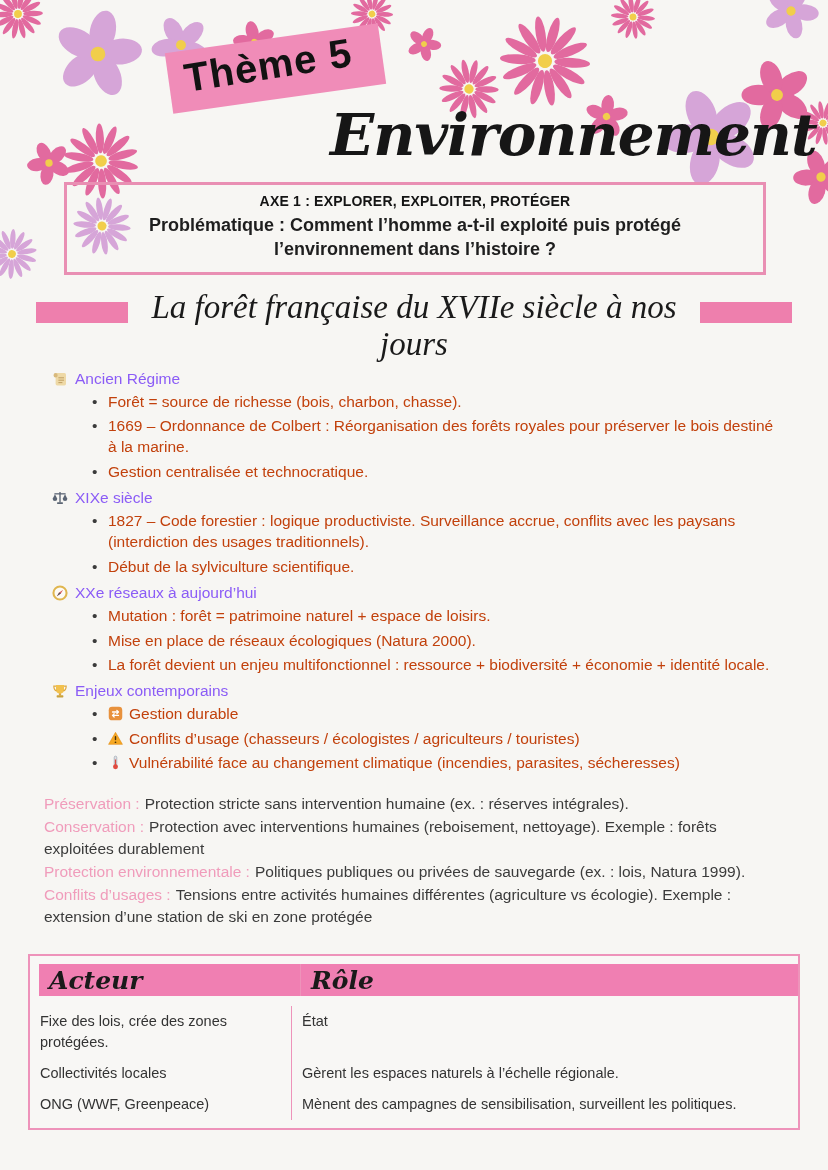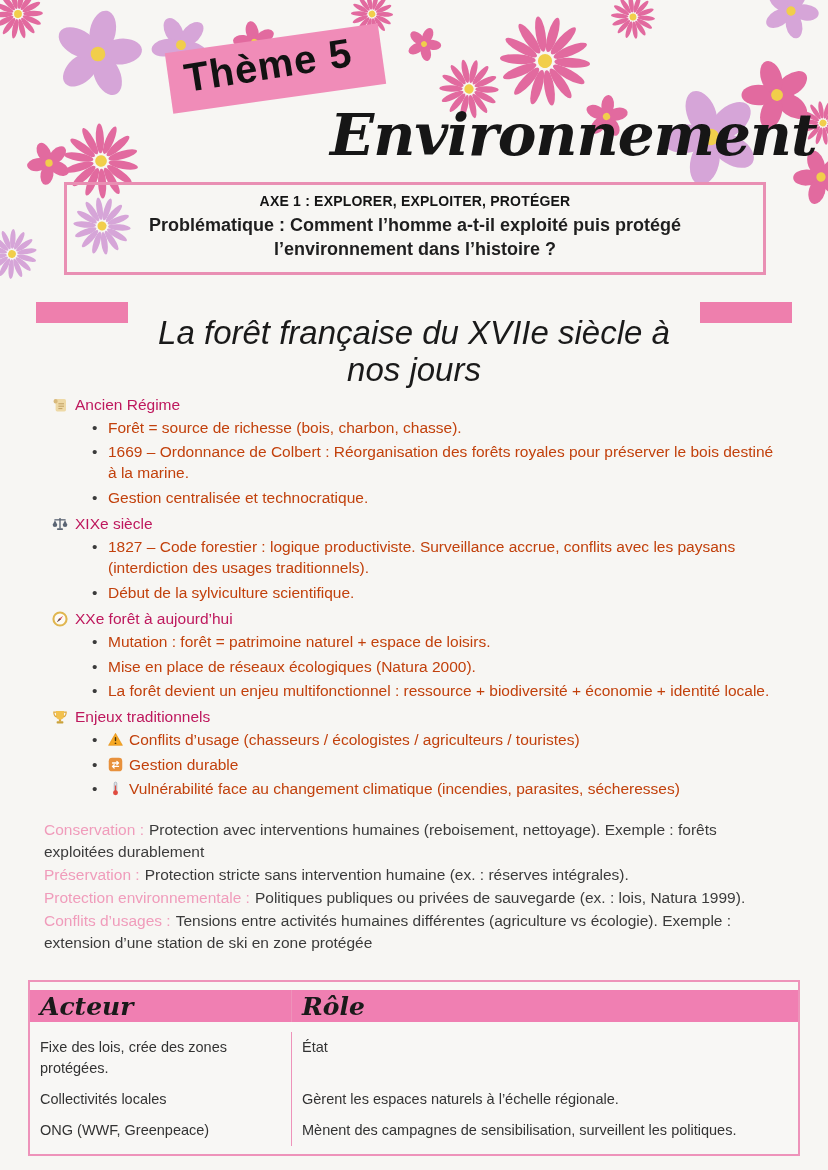--- a/index.html
+++ b/index.html
@@ -34,28 +34,28 @@
     margin:0 62px 0 64px;border:3px solid #e98fb3;
     text-align:center;padding:8px 12px 10px;
   }
   .axe-title{font-size:14px;font-weight:800;color:#141414;letter-spacing:.2px;margin:0 0 4px;}
   .axe-problem{font-size:18px;font-weight:700;color:#1e1e1e;line-height:1.35;margin:0;}
 
   
   .section-title-row{display:flex;margin:14px 36px 2px;align-items:flex-start;}
   .accent-bar{width:92px;height:21px;background:#ee7fad;margin-top:13px;flex:0 0 auto;}
   .cursive-title{
-    flex:1;text-align:center;font-family:Liberation Sans, sans-serif;font-style:italic;
-    font-size:33px;line-height:1.12;color:#1a1a1a;padding:0 6px;margin-top:26px;
+    flex:1;text-align:center;font-family:Liberation Serif, serif;font-style:italic;
+    font-size:33px;line-height:1.12;color:#1a1a1a;padding:0 6px;
   }
 
   
   .notes{margin:2px 44px 0 52px;}
   .sec-head{display:flex;align-items:center;gap:7px;margin:7px 0 2px;}
-  .sec-head .label{color:#be185d;font-size:15.5px;}
+  .sec-head .label{color:#8b5cf6;font-size:15.5px;}
   .icon{display:inline-flex;flex:0 0 auto;}
   ul.bullets{list-style:none;margin:0;padding:0 0 0 40px;}
   ul.bullets li{
     position:relative;padding-left:16px;font-size:15.5px;line-height:1.38;
     margin:3px 0;color:#c2410c;
   }
   ul.bullets li::before{content:"•";position:absolute;left:0;color:#3b3b3b;}
   ul.bullets li .icon{margin-right:6px;vertical-align:-2px;}
 
   
@@ -63,21 +63,21 @@
   .definitions p{margin:1px 0;font-size:15.5px;line-height:1.42;color:#3b3b3b;}
   .def-term{color:#f09cbb;margin-right:5px;}
 
   
   .actors-table{
     margin:26px 28px 0;border:2.5px solid #ee93ba;background:#f8f7f5;
   }
   .t-row{display:grid;grid-template-columns:262px 1fr;}
   .t-row > div{border-right:1.5px solid #ee93ba;}
   .t-row > div:last-child{border-right:none;}
-  .t-head{padding-top:8px;}
+  .t-head{padding-top:8px;padding-left:9px;}
   .t-head .band{
     background:#f07fb2;height:32px;display:flex;align-items:center;
     font-family:"DejaVu Serif",serif;font-style:italic;font-weight:700;
     font-size:25px;color:#1a1a1a;padding-left:10px;
   }
   .t-body{padding:10px 0 8px;}
   .t-body .t-row > div{padding:5px 12px 5px 10px;font-size:14.5px;line-height:1.45;color:#333;}
 </style>
 </head>
 <body>
@@ -414,66 +414,66 @@
     </ul>
 
     <div class="sec-head">
       <span class="icon">
         <svg width="16" height="16" viewBox="0 0 20 20">
             <circle cx="10" cy="10" r="8.2" fill="#fdfbf5" stroke="#e0b64f" stroke-width="2.6"></circle>
             <path d="M14 6 L11 10.6 L6 14 L9 9.4 Z" fill="#d95b5b"></path>
             <path d="M6 14 L9 9.4 L11 10.6 Z" fill="#50555e"></path>
           </svg>
       </span>
-      <span class="label">XXe forêt à aujourd’hui</span>
+      <span class="label">XXe réseaux à aujourd’hui</span>
     </div>
     <ul class="bullets">
       <li>Mutation : forêt = patrimoine naturel + espace de loisirs.</li>
       <li>Mise en place de réseaux écologiques (Natura 2000).</li>
       <li>La forêt devient un enjeu multifonctionnel : ressource + biodiversité + économie + identité locale.</li>
     </ul>
 
     <div class="sec-head">
       <span class="icon">
         <svg width="16" height="16" viewBox="0 0 20 20">
             <path d="M5 2.5 h10 v5.5 a5 5 0 0 1 -10 0 z" fill="#f2c14e"></path>
             <path d="M5 4 H2.3 C2.3 7.8 3.8 9.4 5.8 9.8 M15 4 h2.7 C17.7 7.8 16.2 9.4 14.2 9.8" stroke="#e0a93c" stroke-width="1.5" fill="none"></path>
             <rect x="8.6" y="12.8" width="2.8" height="2.8" fill="#e0a93c"></rect>
             <rect x="5.8" y="15.4" width="8.4" height="2.6" rx="0.8" fill="#caa23c"></rect>
           </svg>
       </span>
-      <span class="label">Enjeux traditionnels</span>
+      <span class="label">Enjeux contemporains</span>
     </div>
     <ul class="bullets">
+      <li><span class="icon">
+            <svg width="15" height="15" viewBox="0 0 20 20">
+              <rect x="1" y="1" width="18" height="18" rx="4.5" fill="#e8913c"></rect>
+              <path d="M6 8 h8 M11.8 5.8 L14 8 l-2.2 2.2 M14 12.5 H6 M8.2 10.3 L6 12.5 l2.2 2.2" stroke="#fff" stroke-width="1.7" fill="none" stroke-linecap="round" stroke-linejoin="round"></path>
+            </svg>
+          </span><span>Gestion durable</span></li>
       <li><span class="icon">
             <svg width="15" height="15" viewBox="0 0 20 20">
               <path d="M10 1.8 L19.2 17.8 H0.8 Z" fill="#f6a823" stroke="#e28c12" stroke-width="0.8"></path>
               <rect x="9.05" y="6.8" width="1.9" height="5.6" rx="0.95" fill="#4a3208"></rect>
               <circle cx="10" cy="15" r="1.15" fill="#4a3208"></circle>
             </svg>
           </span><span>Conflits d’usage (chasseurs / écologistes / agriculteurs / touristes)</span></li>
       <li><span class="icon">
             <svg width="15" height="15" viewBox="0 0 20 20">
-              <rect x="1" y="1" width="18" height="18" rx="4.5" fill="#e8913c"></rect>
-              <path d="M6 8 h8 M11.8 5.8 L14 8 l-2.2 2.2 M14 12.5 H6 M8.2 10.3 L6 12.5 l2.2 2.2" stroke="#fff" stroke-width="1.7" fill="none" stroke-linecap="round" stroke-linejoin="round"></path>
-            </svg>
-          </span><span>Gestion durable</span></li>
-      <li><span class="icon">
-            <svg width="15" height="15" viewBox="0 0 20 20">
               <rect x="8.3" y="1.5" width="3.4" height="12" rx="1.7" fill="#dde1e6" stroke="#9aa2ad" stroke-width="0.9"></rect>
               <circle cx="10" cy="15.6" r="3.3" fill="#e04b3f"></circle>
               <rect x="9.2" y="6" width="1.6" height="8.5" fill="#e04b3f"></rect>
             </svg>
           </span><span>Vulnérabilité face au changement climatique (incendies, parasites, sécheresses)</span></li>
     </ul>
   </div>
 
   <div class="definitions">
+    <p><span class="def-term">Préservation :</span><span>Protection stricte sans intervention humaine (ex. : réserves intégrales).</span></p>
     <p><span class="def-term">Conservation :</span><span>Protection avec interventions humaines (reboisement, nettoyage). Exemple : forêts exploitées durablement</span></p>
-    <p><span class="def-term">Préservation :</span><span>Protection stricte sans intervention humaine (ex. : réserves intégrales).</span></p>
     <p><span class="def-term">Protection environnementale :</span><span>Politiques publiques ou privées de sauvegarde (ex. : lois, Natura 1999).</span></p>
     <p><span class="def-term">Conflits d’usages :</span><span>Tensions entre activités humaines différentes (agriculture vs écologie). Exemple : extension d’une station de ski en zone protégée</span></p>
   </div>
 
   <div class="actors-table">
     <div class="t-row t-head">
       <div>
           <div class="band">Acteur</div>
         </div>
       <div>

